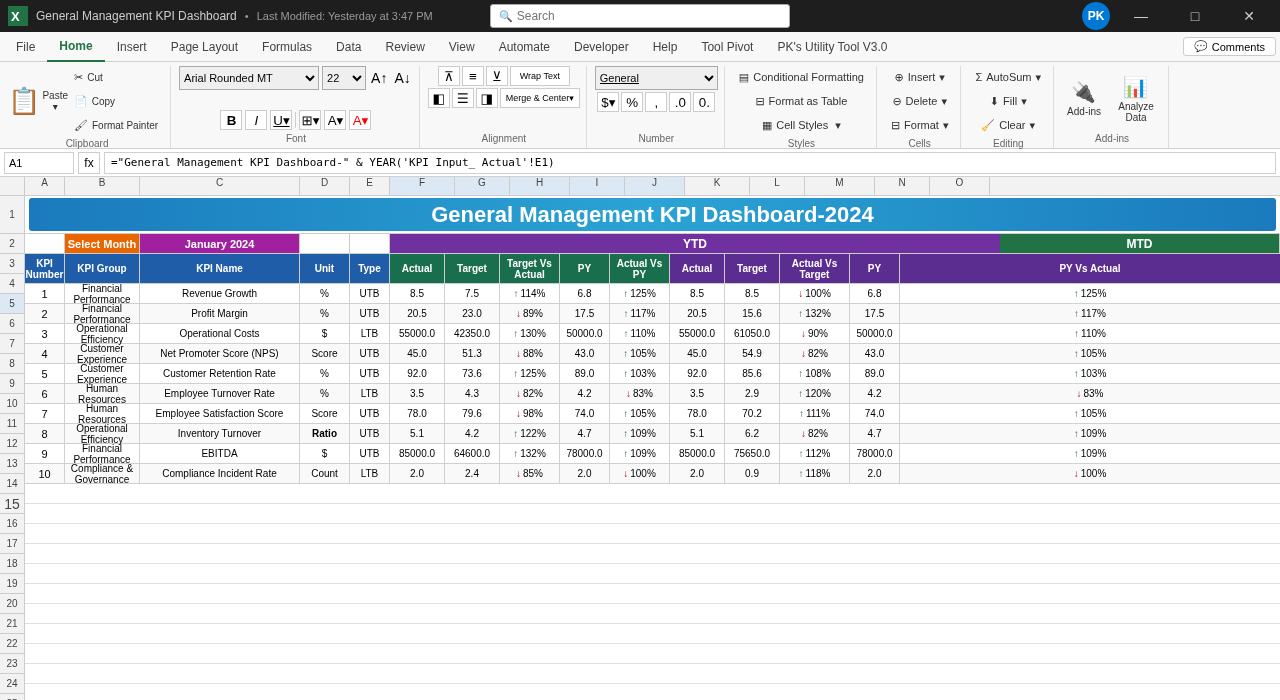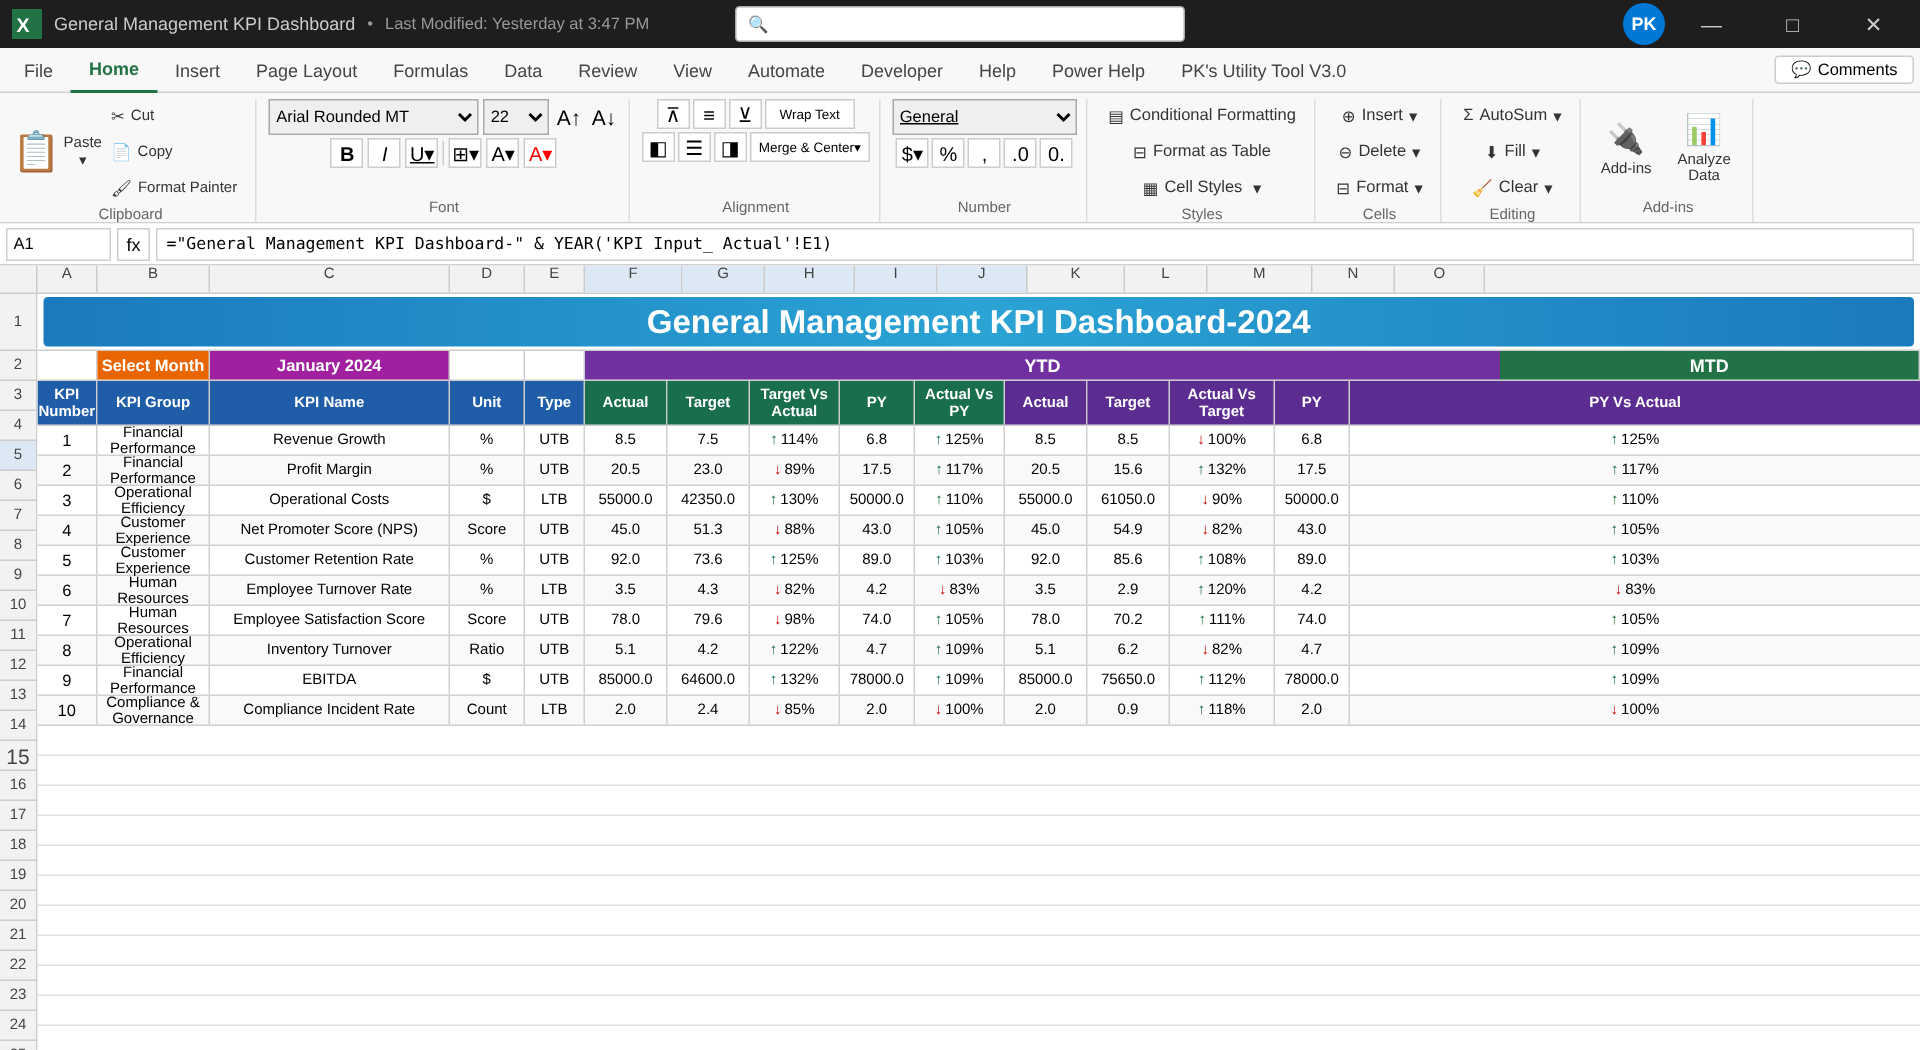--- a/index.html
+++ b/index.html
@@ -48,20 +48,21 @@
           <text x="1" y="13" font-size="13" fill="white" font-weight="bold">X</text>
         </svg>
     </div>
     <span style="font-size:12px;color:#ccc;">General Management KPI Dashboard</span>
     <span style="font-size:11px;color:#999;">•</span>
     <span style="font-size:11px;color:#999;">Last Modified: Yesterday at 3:47 PM</span>
   </div>
   <div style="position:absolute;left:50%;transform:translateX(-50%);">
     <div class="search-area">
       <span style="color:#666;">🔍</span>
+      <input type="text" style="border: none; outline: none; font-size: 12px; width: 260px; background: transparent;" placeholder="Search">
     </div>
   </div>
   <div class="title-bar-right">
     <div class="avatar">PK</div>
     <div class="window-btn">—</div>
     <div class="window-btn">□</div>
     <div class="window-btn close">✕</div>
   </div>
 </div>
 
@@ -71,21 +72,21 @@
     <div class="ribbon-tab active">Home</div>
     <div class="ribbon-tab">Insert</div>
     <div class="ribbon-tab">Page Layout</div>
     <div class="ribbon-tab">Formulas</div>
     <div class="ribbon-tab">Data</div>
     <div class="ribbon-tab">Review</div>
     <div class="ribbon-tab">View</div>
     <div class="ribbon-tab">Automate</div>
     <div class="ribbon-tab">Developer</div>
     <div class="ribbon-tab">Help</div>
-    <div class="ribbon-tab">Power Help</div>
+    <div class="ribbon-tab">Tool Pivot</div>
     <div class="ribbon-tab">PK's Utility Tool V3.0</div>
     <div style="flex:1;"></div>
     <button style="padding:2px 10px;font-size:11px;background:white;border:1px solid #ccc;border-radius:3px;cursor:pointer;display:flex;align-items:center;gap:4px;">
         <span>💬</span>
         <span>Comments</span>
       </button>
   </div>
 
   <div class="ribbon-content">
 
@@ -101,21 +102,21 @@
         <div style="display:flex;flex-direction:column;gap:2px;">
           <div class="ribbon-btn-small">✂ <span style="font-size:10px;">Cut</span></div>
           <div class="ribbon-btn-small">📄 <span style="font-size:10px;">Copy</span></div>
           <div class="ribbon-btn-small">🖌 <span style="font-size:10px;">Format Painter</span></div>
         </div>
       </div>
       <span class="ribbon-group-label">Clipboard</span>
     </div>
 
     <div class="ribbon-group">
-      <div class="ribbon-group-content" style="flex-direction:column;gap:2px;">
+      <div class="ribbon-group-content" style="flex-direction:column;gap:20px;">
         <div style="display:flex;align-items:center;gap:3px;">
           <select class="font-select">
             <option>Arial Rounded MT</option>
           </select>
           <select class="font-size-select">
             <option>22</option>
           </select>
           <span style="cursor:pointer;font-size:14px;padding:2px;">A↑</span>
           <span style="cursor:pointer;font-size:14px;padding:2px;">A↓</span>
         </div>
@@ -577,21 +578,21 @@
     <div style="width:50px;border-right:1px solid #d0d0d0;display:flex;align-items:center;justify-content:center;font-size:10px;">74.0</div>
     <div style="flex:1;display:flex;align-items:center;justify-content:center;font-size:10px;gap:2px;">
       <span style="color:#217346;">↑</span>
       <span>105%</span>
     </div>
   </div>
           <div style="height: 20px; border-bottom: 1px solid rgb(208, 208, 208); display: flex; align-items: stretch; background: rgb(249, 249, 249);">
     <div style="width:40px;border-right:1px solid #d0d0d0;display:flex;align-items:center;justify-content:center;font-size:11px;">8</div>
     <div style="width:75px;border-right:1px solid #d0d0d0;display:flex;align-items:center;justify-content:center;font-size:10px;text-align:center;">Operational Efficiency</div>
     <div style="width:160px;border-right:1px solid #d0d0d0;display:flex;align-items:center;justify-content:center;font-size:10px;">Inventory Turnover</div>
-    <div style="width:50px;border-right:1px solid #d0d0d0;display:flex;align-items:center;justify-content:center;font-size:10px;">Ratio</div>
+    <div style="width:50px;border-right:1px solid #d0d0d0;display:flex;align-items:center;justify-content:center;font-size:10px;font-weight:bold;">Ratio</div>
     <div style="width:40px;border-right:1px solid #d0d0d0;display:flex;align-items:center;justify-content:center;font-size:10px;">UTB</div>
     <div style="width:55px;border-right:1px solid #d0d0d0;display:flex;align-items:center;justify-content:center;font-size:10px;">5.1</div>
     <div style="width:55px;border-right:1px solid #d0d0d0;display:flex;align-items:center;justify-content:center;font-size:10px;">4.2</div>
     <div style="width:60px;border-right:1px solid #d0d0d0;display:flex;align-items:center;justify-content:center;font-size:10px;gap:2px;">
       <span style="color:#217346;">↑</span>
       <span>122%</span>
     </div>
     <div style="width:50px;border-right:1px solid #d0d0d0;display:flex;align-items:center;justify-content:center;font-size:10px;">4.7</div>
     <div style="width:60px;border-right:1px solid #d0d0d0;display:flex;align-items:center;justify-content:center;font-size:10px;gap:2px;">
       <span style="color:#217346;">↑</span>

